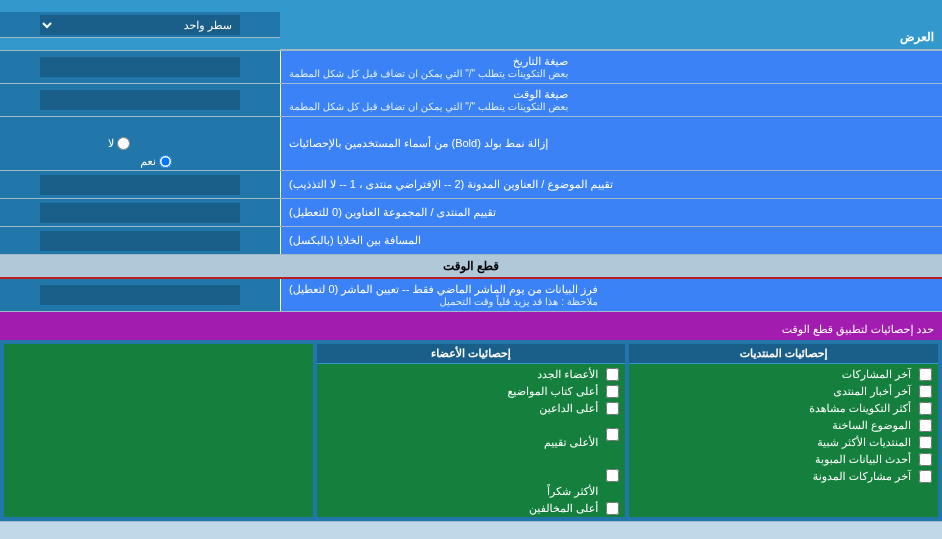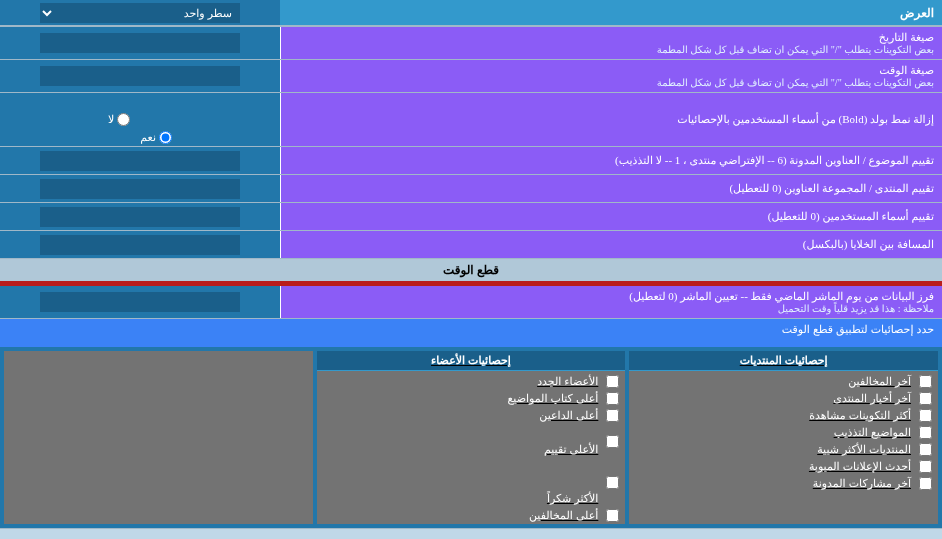--- a/index.html
+++ b/index.html
@@ -20,29 +20,29 @@
     
     .row {
       display: flex;
       align-items: stretch;
       border-bottom: 1px solid #a0b8c8;
       min-height: 28px;
     }
 
     .row-label {
       flex: 1;
-      background: #8b5cf6;
+      background: #3b82f6;
       color: #fff;
       padding: 4px 8px;
       display: flex;
       align-items: center;
+      justify-content: flex-end;
       text-align: right;
       font-size: 11px;
       border-left: 1px solid #fff;
-      font-family: Liberation Serif, serif;
     }
 
     .row-label small {
       font-size: 10px;
       display: block;
       color: #e0f0ff;
     }
 
     .row-input {
       width: 280px;
@@ -73,20 +73,21 @@
       min-height: 26px;
     }
 
     .header-row .label-part {
       flex: 1;
       color: #fff;
       padding: 4px 8px;
       text-align: right;
       font-size: 12px;
       font-weight: bold;
+      margin-top: 24px;
     }
 
     .header-row .select-part {
       width: 280px;
       display: flex;
       align-items: center;
       justify-content: center;
       background: #2277aa;
       padding: 2px 4px;
     }
@@ -114,21 +115,21 @@
       color: #fff;
       font-size: 11px;
       display: flex;
       align-items: center;
       gap: 3px;
     }
 
     
     .section-header {
       background: #b0c8d8;
-      border-bottom: 5px solid #b91c1c;
+      border-bottom: 2px solid #b91c1c;
       padding: 4px 8px;
       text-align: center;
       font-size: 12px;
       font-weight: bold;
       color: #000;
     }
 
     
     .stats-section {
       background: #3399cc;
@@ -137,22 +138,21 @@
 
     .stats-grid {
       display: flex;
       background: #2277aa;
       padding: 4px;
       gap: 4px;
     }
 
     .stats-col {
       flex: 1;
-      background: #737373;
-      text-decoration: underline;
+      background: #15803d;
     }
 
     .stats-col-header {
       background: #1a5f8a;
       color: #fff;
       font-size: 11px;
       font-weight: bold;
       text-align: center;
       padding: 3px 6px;
       border-bottom: 1px solid #3399cc;
@@ -172,22 +172,22 @@
     }
 
     .stats-item label {
       color: #fff;
       font-size: 11px;
       cursor: pointer;
     }
 
     .stats-limit-row {
       display: flex;
-      align-items: flex-start;
-      background: #3b82f6;
+      align-items: flex-end;
+      background: #a21caf;
       padding: 4px 8px;
       min-height: 28px;
     }
 
     .stats-limit-label {
       flex: 1;
       color: #fff;
       font-size: 11px;
       text-align: right;
     }
@@ -234,39 +234,33 @@
       <label style="color:#fff; font-size:11px; display:flex; align-items:flex-start; gap:3px;margin-top:36px;">
         <input type="radio" name="bold" value="yes" checked="" style=""> نعم
       </label>
       <label style="color:#fff; font-size:11px; display:flex; align-items:center; gap:3px;">
         <input type="radio" name="bold" value="no" style=""> لا
       </label>
     </div>
   </div>
 
   <div class="row">
-    <div class="row-label">تقييم الموضوع / العناوين المدونة (6 -- الإفتراضي منتدى ، 1 -- لا التذذيب)</div>
+    <div class="row-label">تقييم الموضوع / العناوين المدونة (2 -- الإفتراضي منتدى ، 1 -- لا التذذيب)</div>
     <div class="row-input">
       <input type="text" style="">
     </div>
   </div>
 
   <div class="row">
     <div class="row-label">تقييم المنتدى / المجموعة العناوين (0 للتعطيل)</div>
     <div class="row-input">
       <input type="text" style="">
     </div>
   </div>
 
-  <div class="row">
-    <div class="row-label">تقييم أسماء المستخدمين (0 للتعطيل)</div>
-    <div class="row-input">
-      <input type="text" style="">
-    </div>
-  </div>
 
   <div class="row">
     <div class="row-label">المسافة بين الخلايا (بالبكسل)</div>
     <div class="row-input">
       <input type="text" style="">
     </div>
   </div>
 
   <div class="section-header">قطع الوقت</div>
 
@@ -287,41 +281,41 @@
     <div class="stats-limit-row">
       <div class="stats-limit-label">حدد إحصائيات لتطبيق قطع الوقت</div>
     </div>
 
     <div class="stats-grid">
 
       <div class="stats-col">
         <div class="stats-col-header">إحصائيات المنتديات</div>
         <div class="stats-item">
           <input type="checkbox" id="s1_1" style="">
-          <label for="s1_1" style="color:#fff;font-size:11px;">آخر المخالفين</label>
+          <label for="s1_1" style="color:#fff;font-size:11px;">آخر المشاركات</label>
         </div>
         <div class="stats-item">
           <input type="checkbox" id="s1_2" style="">
           <label for="s1_2" style="color:#fff;font-size:11px;">آخر أخبار المنتدى</label>
         </div>
         <div class="stats-item">
           <input type="checkbox" id="s1_3" style="">
           <label for="s1_3" style="color:#fff;font-size:11px;">أكثر التكوينات مشاهدة</label>
         </div>
         <div class="stats-item">
           <input type="checkbox" id="s1_4" style="">
-          <label for="s1_4" style="color:#fff;font-size:11px;">المواضيع التذذيب</label>
+          <label for="s1_4" style="color:#fff;font-size:11px;">الموضوع الساخنة</label>
         </div>
         <div class="stats-item">
           <input type="checkbox" id="s1_5" style="">
           <label for="s1_5" style="color:#fff;font-size:11px;">المنتديات الأكثر شبية</label>
         </div>
         <div class="stats-item">
           <input type="checkbox" id="s1_6" style="">
-          <label for="s1_6" style="color:#fff;font-size:11px;">أحدث الإعلانات المبوبة</label>
+          <label for="s1_6" style="color:#fff;font-size:11px;">أحدث البيانات المبوبة</label>
         </div>
         <div class="stats-item">
           <input type="checkbox" id="s1_7" style="">
           <label for="s1_7" style="color:#fff;font-size:11px;">آخر مشاركات المدونة</label>
         </div>
       </div>
 
       <div class="stats-col">
         <div class="stats-col-header">إحصائيات الأعضاء</div>
         <div class="stats-item">

